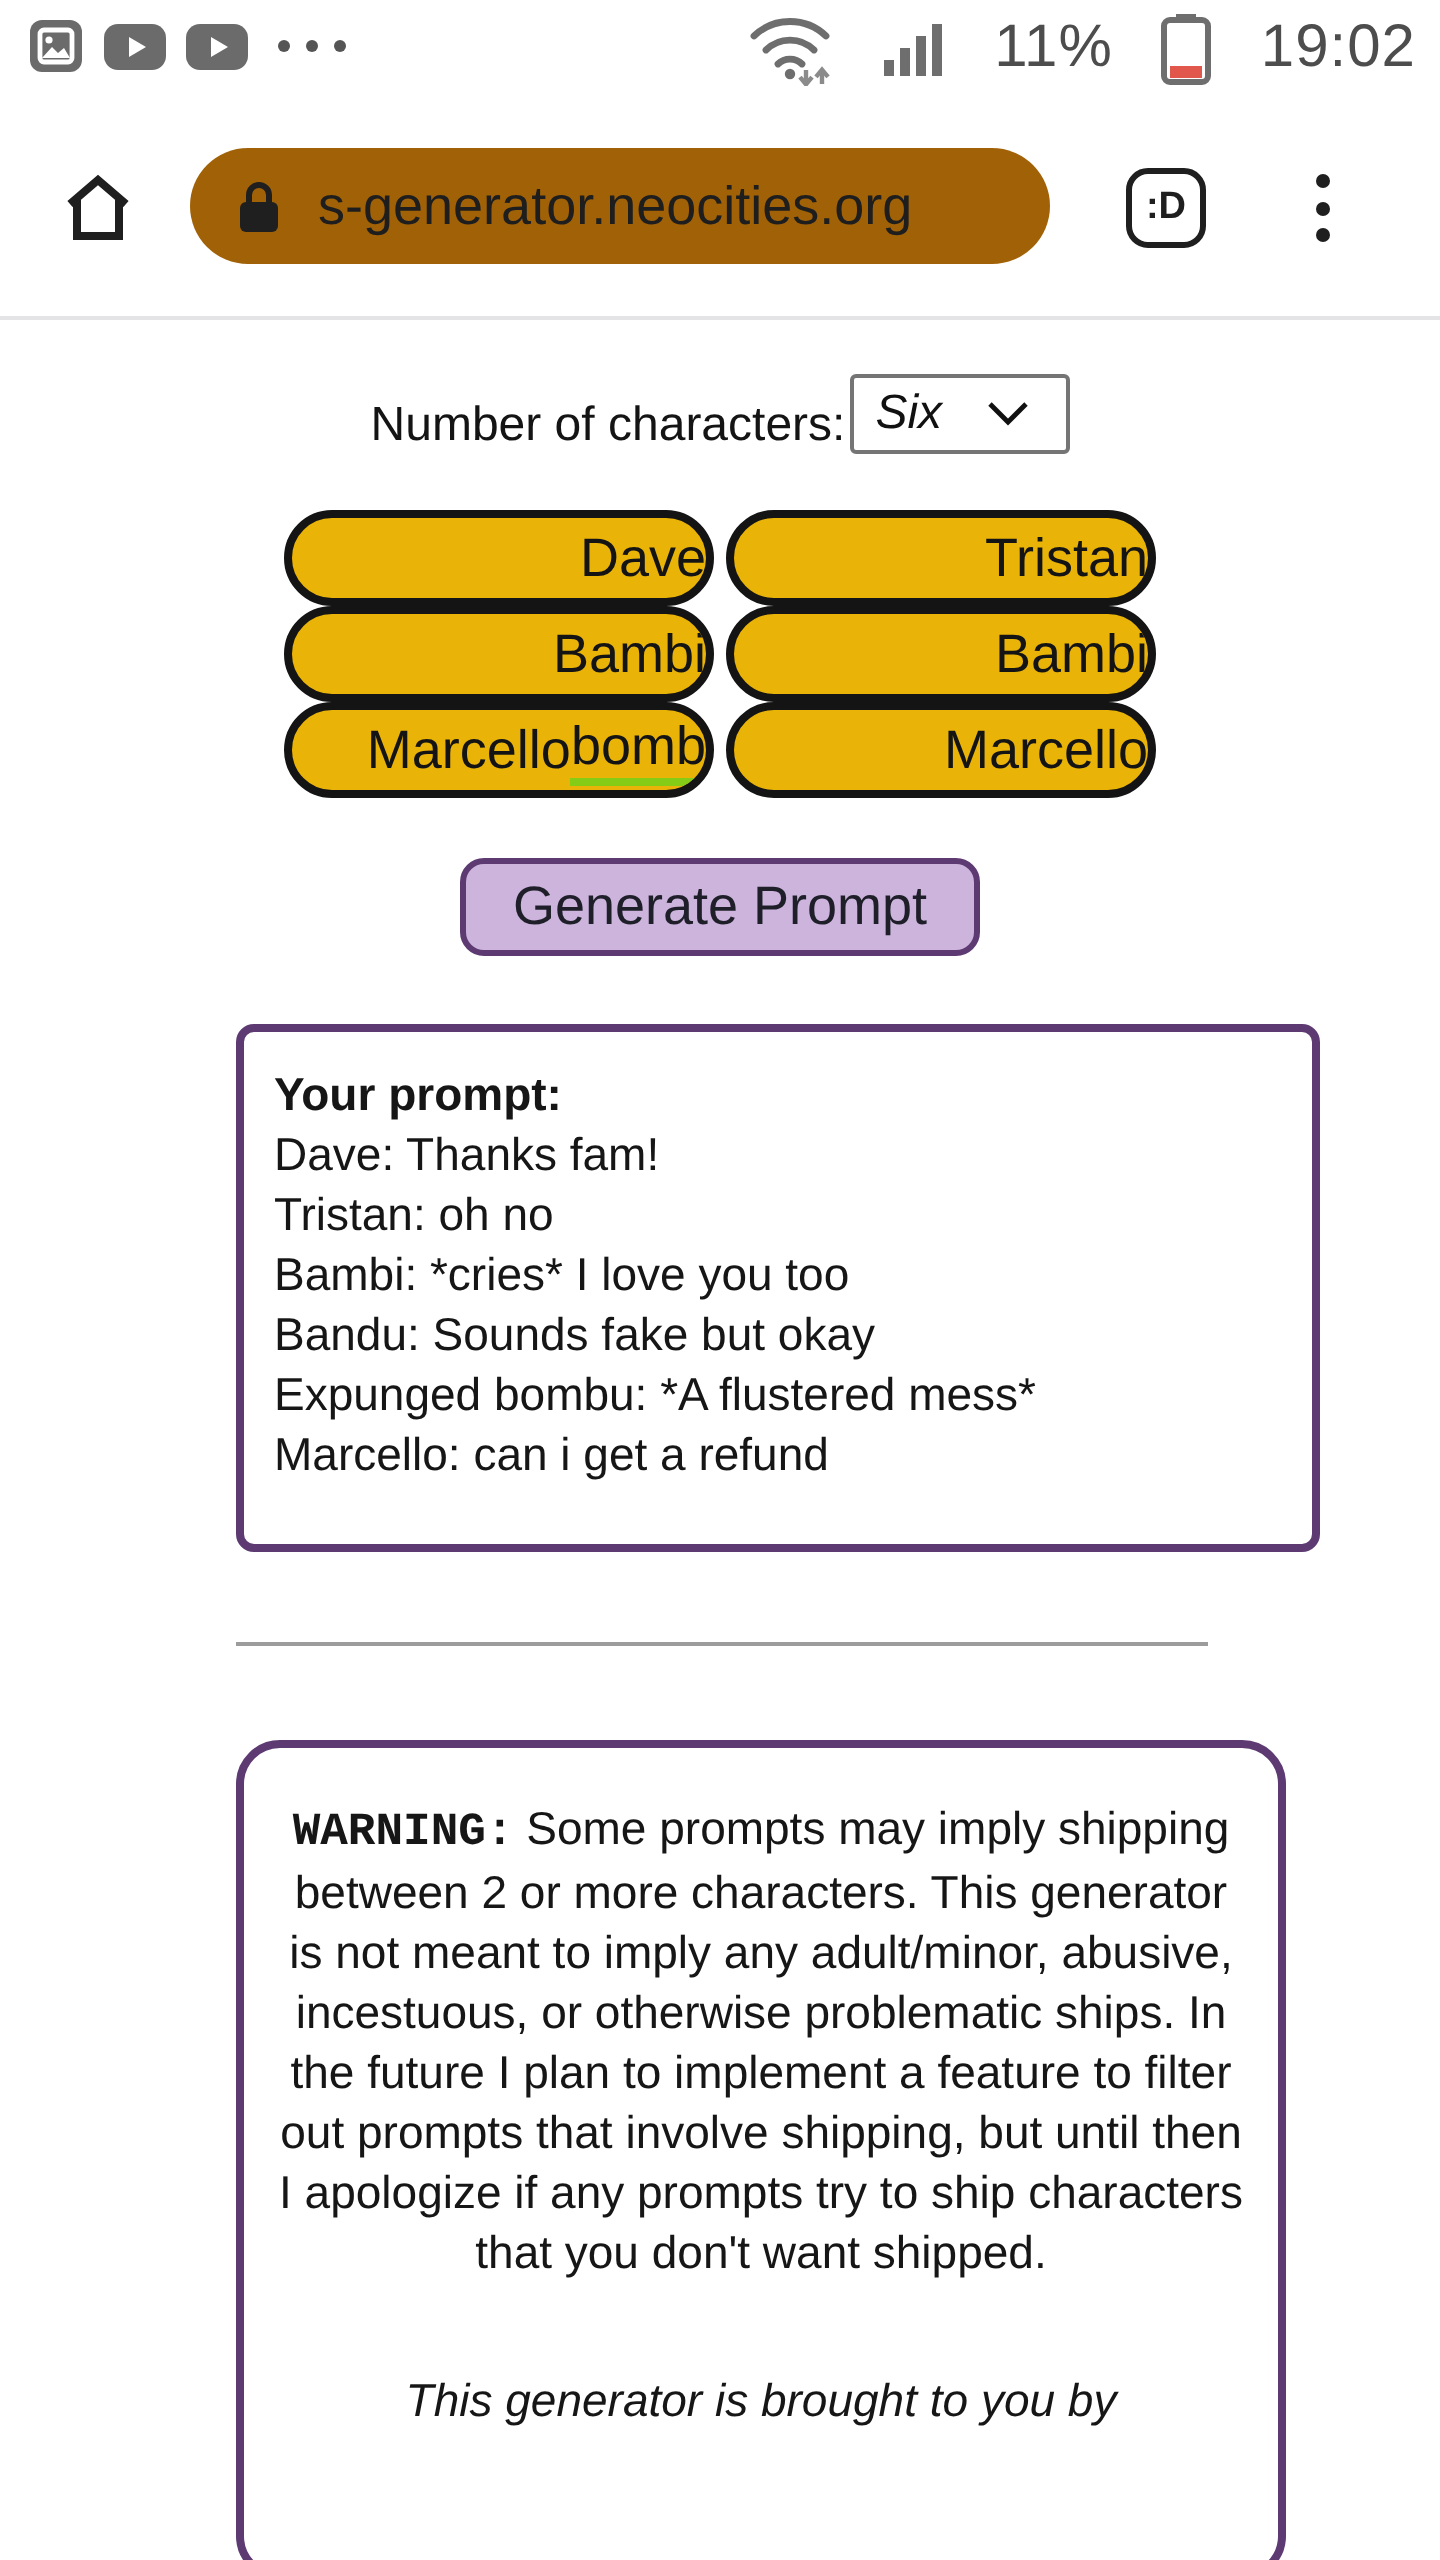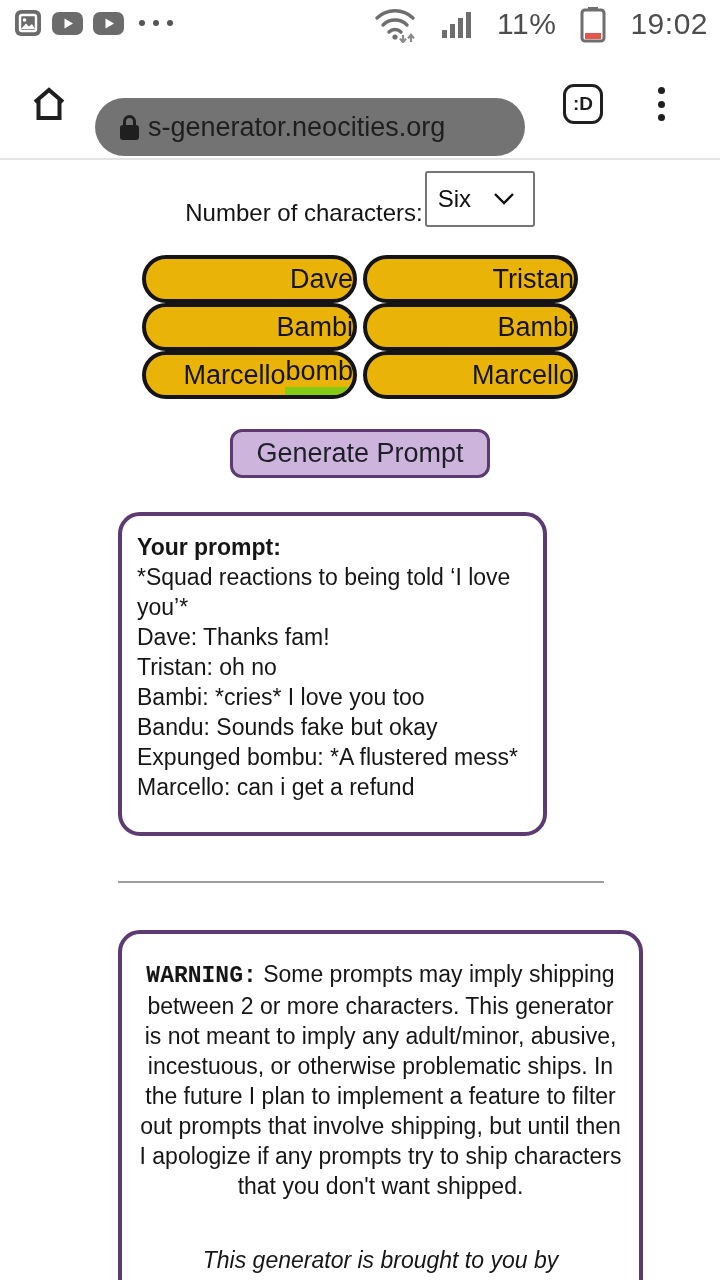--- a/index.html
+++ b/index.html
@@ -9,48 +9,48 @@
   }
   
   .statusbar{height:48px;position:relative;background:#fff;}
   .notif-group{position:absolute;left:14px;top:9px;display:flex;align-items:center;gap:10px;}
   .status-right{position:absolute;right:12px;top:4px;display:flex;align-items:center;gap:23px;}
   .status-text{font-size:30px;color:#4d4d4d;letter-spacing:0.5px;}
   
   .toolbar{height:110px;position:relative;background:#fff;border-bottom:2px solid #e4e4e6;}
   .home-btn{position:absolute;left:30px;top:37px;width:38px;height:38px;}
   .url-pill{position:absolute;left:95px;top:26px;width:430px;height:58px;border-radius:29px;
-    background:#737373;display:flex;align-items:center;padding-left:24px;gap:11px;
-    box-sizing:border-box;overflow:hidden;margin-top:24px;}
+    background:#a16207;display:flex;align-items:center;padding-left:24px;gap:22px;
+    box-sizing:border-box;overflow:hidden;}
   .url-text{font-size:27px;color:#1e1e1e;white-space:nowrap;margin-left:-3px;}
   .tab-badge{position:absolute;left:563px;top:36px;width:40px;height:40px;box-sizing:border-box;
     border:3.5px solid #1f1f1f;border-radius:11px;display:flex;align-items:center;justify-content:center;
     font-weight:bold;font-size:19px;color:#1f1f1f;}
   .menu-btn{position:absolute;left:655px;top:39px;width:12px;height:34px;display:flex;
     flex-direction:column;justify-content:space-between;align-items:center;}
   .menu-btn span{width:7px;height:7px;border-radius:50%;background:#1f1f1f;}
   
   .main{padding-top:27px;}
   .count-row{display:flex;justify-content:center;align-items:flex-end;gap:2px;height:40px;}
   .count-label{font-size:24px;color:#141414;}
-  .select-box{width:110px;height:56px;box-sizing:border-box;border:2px solid #757575;border-radius:3px;
+  .select-box{width:110px;height:40px;box-sizing:border-box;border:2px solid #757575;border-radius:3px;
     display:flex;align-items:center;justify-content:space-between;padding:0 18px 0 11px;
-    font-size:24px;color:#111;background:#fff;cursor:default;}
+    font-size:24px;color:#111;background:#fff;cursor:default;font-style:italic;}
   .pills{margin-top:28px;display:grid;grid-template-columns:215px 215px;column-gap:6px;row-gap:0;
     justify-content:center;}
   .pill{height:48px;box-sizing:border-box;border:4px solid #141414;border-radius:24px;background:#eab308;
     display:flex;align-items:center;justify-content:flex-end;font-size:27px;color:#141414;
     white-space:nowrap;overflow:hidden;}
-  .pill .ul{border-bottom:8px solid #84cc16;padding-bottom:0px;}
+  .pill .ul{border-bottom:4px solid #84cc16;padding-bottom:0px;}
   .gen-row{display:flex;justify-content:center;margin-top:30px;}
   .gen-btn{height:49px;box-sizing:border-box;padding:3px 23px;background:#cdb4dd;border:3.5px solid #5d3b72;
     border-radius:12px;font-size:27px;color:#1f1f2a;display:flex;align-items:center;
     font-family:"Liberation Sans",sans-serif;}
-  .output-box{margin:34px 0 0 118px;width:429px;box-sizing:border-box;border:4px solid #5d3b72;
-    border-radius:22px;padding:16px 14px 30px 15px;font-size:23px;line-height:30px;color:#161616;}
+  .output-box{margin:34px 0 0 118px;width:542px;box-sizing:border-box;border:4px solid #5d3b72;
+    border-radius:9px;padding:16px 14px 30px 15px;font-size:23px;line-height:30px;color:#161616;}
   .output-heading{font-weight:bold;}
   .rule{margin:45px 0 0 118px;width:486px;height:0;border:0;border-top:2px solid #9c9c9c;}
   .warning-box{margin:47px 0 0 118px;width:525px;height:420px;box-sizing:border-box;
     border:4px solid #5d3b72;border-radius:22px;padding:25px 14px 0 14px;text-align:center;
     font-size:23px;line-height:30px;color:#161616;}
   .warning-box b{font-weight:bold;font-family:Liberation Mono, monospace;}
   .credit{margin-top:44px;font-style:italic;}
 </style>
 </head>
 <body>
@@ -164,21 +164,20 @@
   </div>
 
   <div class="gen-row">
     <div class="gen-btn">
       <span>Generate Prompt</span>
     </div>
   </div>
 
   <div class="output-box">
     <div class="output-heading">Your prompt:</div>
-    <div>*Squad reactions to being told ‘I love you’*</div>
     <div>Dave: Thanks fam!</div>
     <div>Tristan: oh no</div>
     <div>Bambi: *cries* I love you too</div>
     <div>Bandu: Sounds fake but okay</div>
     <div>Expunged bombu: *A flustered mess*</div>
     <div>Marcello: can i get a refund</div>
   </div>
 
   <hr class="rule">
 

